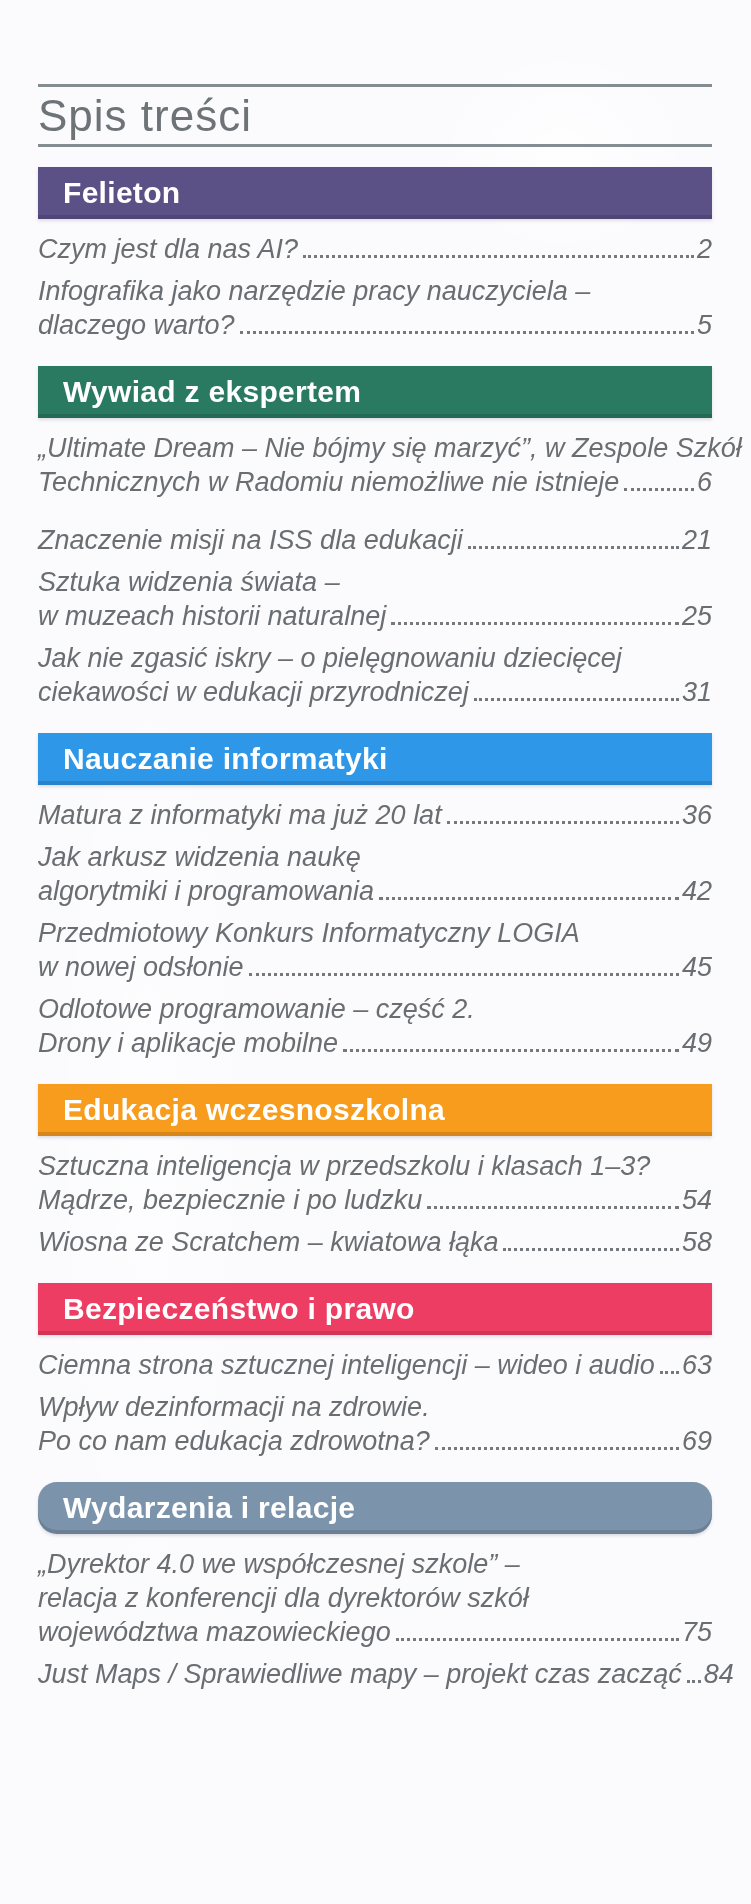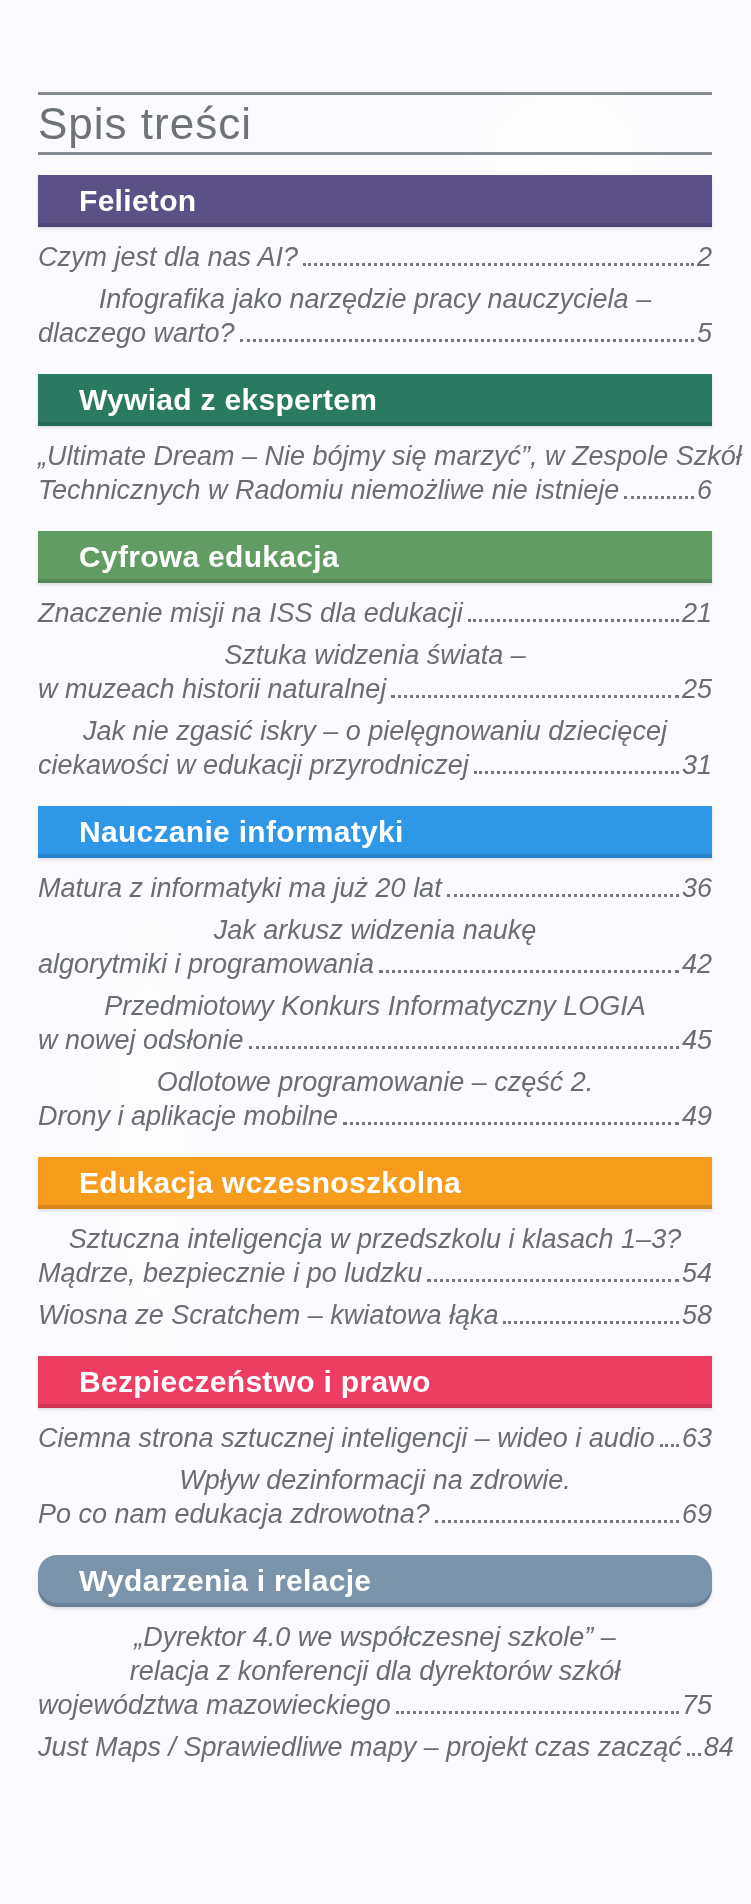--- a/index.html
+++ b/index.html
@@ -14,21 +14,21 @@
     margin: 0 auto;
     overflow: hidden;
     background:
       radial-gradient(closest-side at 75% 8%, rgba(255,255,255,0.9), rgba(255,255,255,0) 70%),
       radial-gradient(closest-side at 20% 60%, rgba(255,255,255,0.6), rgba(255,255,255,0) 70%),
       #fbfafd;
   }
   .content {
     position: absolute;
     left: 38px;
-    top: 92px;
+    top: 84px;
     width: 674px;
   }
   .header-rule {
     height: 3px;
     background: #858d92;
   }
   h1.page-title {
     margin: 0;
     padding: 6px 0 5px 0;
     font-size: 44px;
@@ -36,37 +36,37 @@
     font-weight: 400;
     letter-spacing: 1px;
     color: #6d7377;
   }
   .sections { margin-top: 20px; }
   .toc-section { margin-bottom: 24px; }
   .section-bar {
     height: 52px;
     display: flex;
     align-items: center;
-    padding-left: 41px;
+    padding-left: 25px;
     margin-bottom: 13px;
     box-shadow: inset 0 -4px 0 rgba(0,0,0,0.13), 0 2px 3px rgba(90,90,110,0.18);
   }
   .section-label {
     color: #ffffff;
     font-size: 30px;
     font-weight: 700;
     letter-spacing: 0.3px;
   }
   .entries {
     font-style: italic;
     font-size: 27px;
     line-height: 34px;
     color: #6a6e72;
   }
-  .toc-entry { margin-bottom: 8px; text-align: center; }
+  .toc-entry { margin-bottom: 8px; }
   .entry-line { white-space: nowrap; }
   .entry-final {
     display: flex;
     align-items: baseline;
   }
   .entry-final .line-text { white-space: nowrap; }
   .dot-leader {
     flex: 1 1 auto;
     min-width: 14px;
     border-bottom: 3px dotted #75797d;
@@ -119,23 +119,20 @@
               <div class="entry-final">
                 <span class="line-text">Technicznych w Radomiu niemożliwe nie istnieje</span>
                 <span class="dot-leader"></span>
                 <span class="page-number">6</span>
               </div>
             </div>
           </div>
   </section>
 
   <section class="toc-section">
-    <div class="section-bar" style="background: rgb(97, 156, 99);">
-      <span class="section-label">Cyfrowa edukacja</span>
-    </div>
     <div class="entries">
             <div class="toc-entry">
               <div class="entry-final">
                 <span class="line-text">Znaczenie misji na ISS dla edukacji</span>
                 <span class="dot-leader"></span>
                 <span class="page-number">21</span>
               </div>
             </div>
             <div class="toc-entry">
               <div class="entry-line">Sztuka widzenia świata –</div>

